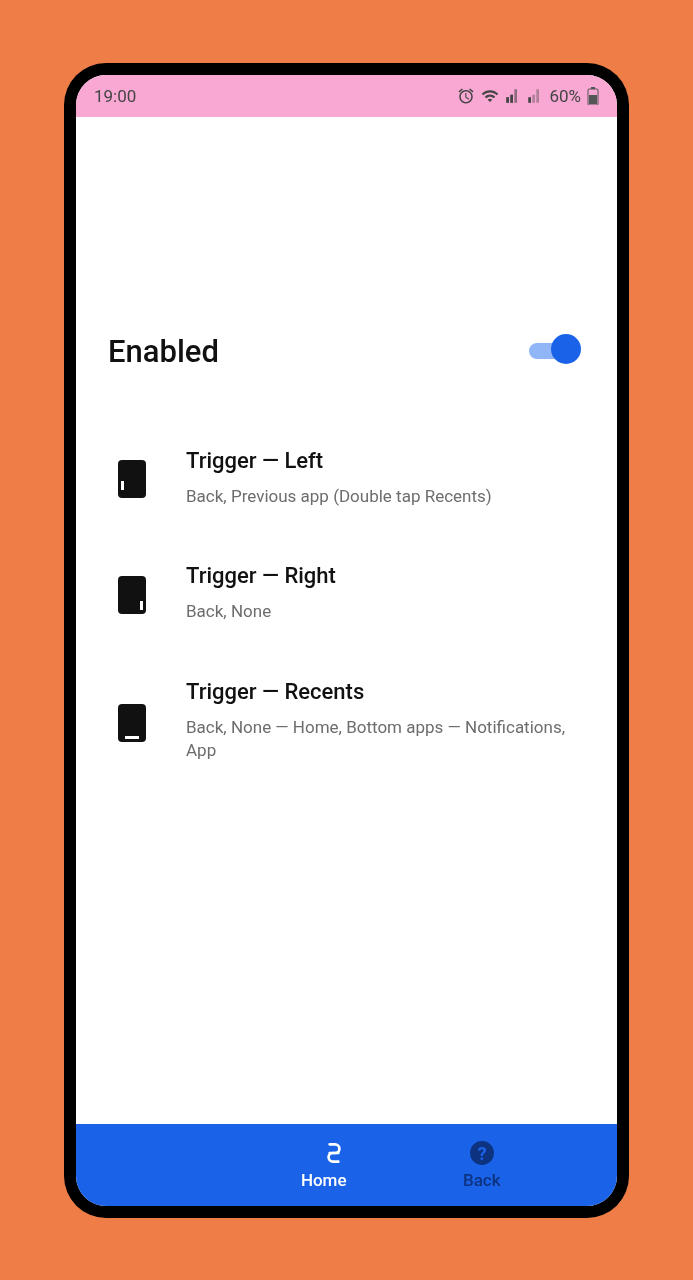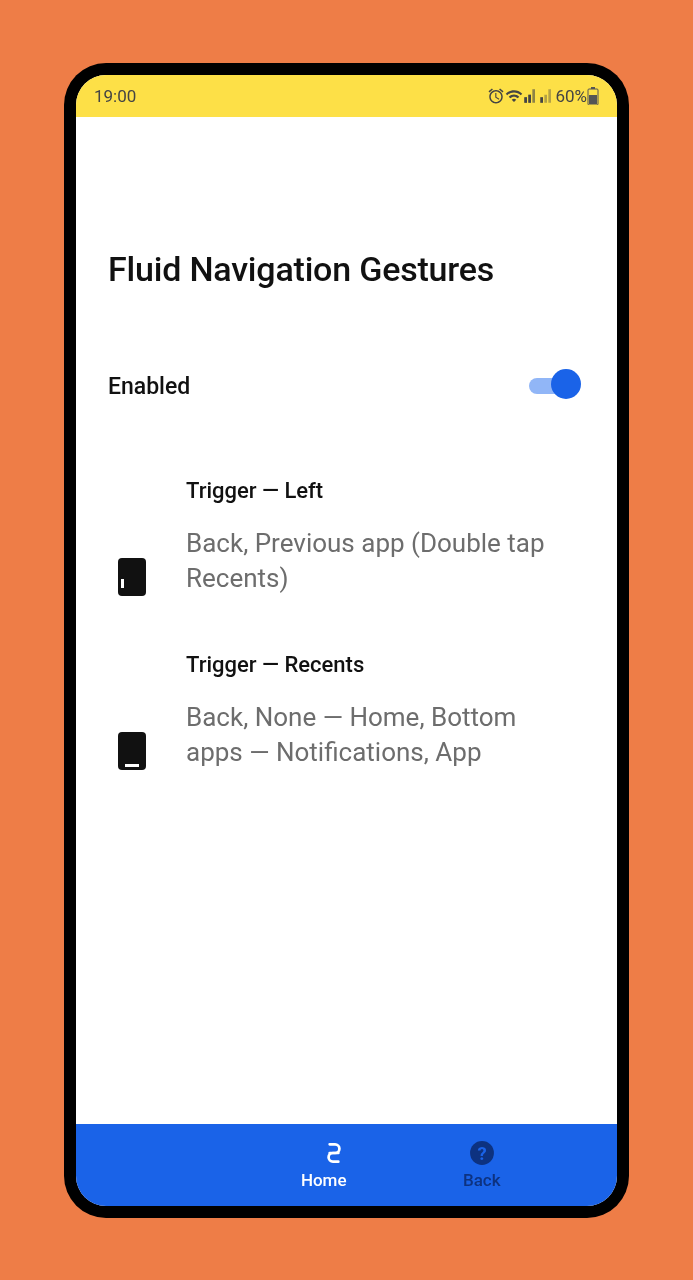--- a/index.html
+++ b/index.html
@@ -29,31 +29,32 @@
       height: 100%;
       background: #fff;
       border-radius: 30px;
       overflow: hidden;
       display: flex;
       flex-direction: column;
     }
     
     .status-bar {
       height: 42px;
-      background: #fde047;
+      background: #f9a8d4;
       display: flex;
       align-items: center;
       justify-content: space-between;
       padding: 0 18px;
       font-size: 17px;
       color: #444;
     }
     .status-right {
       display: flex;
       align-items: center;
+      gap: 6px;
     }
     .status-right svg { display: block; }
     
     .content {
       flex: 1;
       padding: 132px 32px 0 32px;
     }
     .page-title {
       font-size: 34px;
       font-weight: 500;
@@ -61,21 +62,21 @@
       letter-spacing: -0.2px;
     }
     .enable-row {
       display: flex;
       justify-content: space-between;
       align-items: center;
       margin-top: 84px;
       padding-right: 6px;
     }
     .enable-label {
-      font-size: 23px;
+      font-size: 31px;
       font-weight: 500;
       color: #111;
     }
     
     .toggle {
       width: 50px;
       height: 20px;
       position: relative;
     }
     .toggle-track {
@@ -100,21 +101,21 @@
     .trigger-list {
       margin-top: 78px;
       display: flex;
       flex-direction: column;
       gap: 56px;
       padding: 0 10px;
     }
     .trigger-item {
       display: flex;
       gap: 40px;
-      align-items: flex-end;
+      align-items: center;
     }
     .trigger-icon {
       width: 28px;
       height: 38px;
       background: #111;
       border-radius: 4px;
       position: relative;
       flex: none;
       margin-top: 4px;
     }
@@ -125,22 +126,22 @@
     .notch-left { left: 3px; bottom: 8px; width: 3px; height: 9px; }
     .notch-right { right: 3px; bottom: 4px; width: 3px; height: 9px; }
     .notch-bottom { left: 50%; transform: translateX(-50%); bottom: 3px; width: 14px; height: 3px; }
     .trigger-text { flex: 1; }
     .trigger-title {
       font-size: 22px;
       font-weight: 500;
       color: #111;
     }
     .trigger-sub {
-      margin-top: 23px;
-      font-size: 26px;
+      margin-top: 12px;
+      font-size: 17px;
       color: #6d6d6d;
       line-height: 1.35;
     }
     
     .bottom-nav {
       height: 82px;
       background: #1a63e8;
       display: flex;
     }
     .nav-item {
@@ -192,21 +193,20 @@
           <svg width="12" height="18" viewBox="0 0 12 18" fill="#555">
               <rect x="4" y="0" width="4" height="2"></rect>
               <rect x="1" y="2" width="10" height="16" rx="1" fill="none" stroke="#555" stroke-width="1"></rect>
               <rect x="2" y="8" width="8" height="9"></rect>
             </svg>
         </span>
       </div>
     </div>
 
     <div class="content">
-      <h1 class="page-title">Fluid Navigation Gestures</h1>
 
       <div class="enable-row">
         <span class="enable-label">Enabled</span>
         <div class="toggle">
           <div class="toggle-track"></div>
           <div class="toggle-thumb"></div>
         </div>
       </div>
 
       <div class="trigger-list">
@@ -214,20 +214,29 @@
         <div class="trigger-item">
           <div class="trigger-icon">
             <div class="notch notch-left"></div>
           </div>
           <div class="trigger-text">
             <div class="trigger-title">Trigger — Left</div>
             <div class="trigger-sub">Back, Previous app (Double tap Recents)</div>
           </div>
         </div>
 
+        <div class="trigger-item">
+          <div class="trigger-icon">
+            <div class="notch notch-right"></div>
+          </div>
+          <div class="trigger-text">
+            <div class="trigger-title">Trigger — Right</div>
+            <div class="trigger-sub">Back, None</div>
+          </div>
+        </div>
 
         <div class="trigger-item">
           <div class="trigger-icon">
             <div class="notch notch-bottom"></div>
           </div>
           <div class="trigger-text">
             <div class="trigger-title">Trigger — Recents</div>
             <div class="trigger-sub">Back, None — Home, Bottom apps — Notifications, App</div>
           </div>
         </div>

